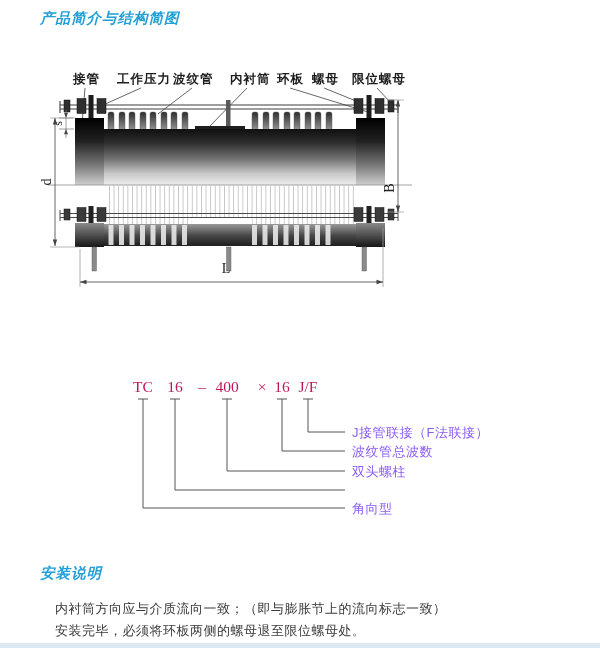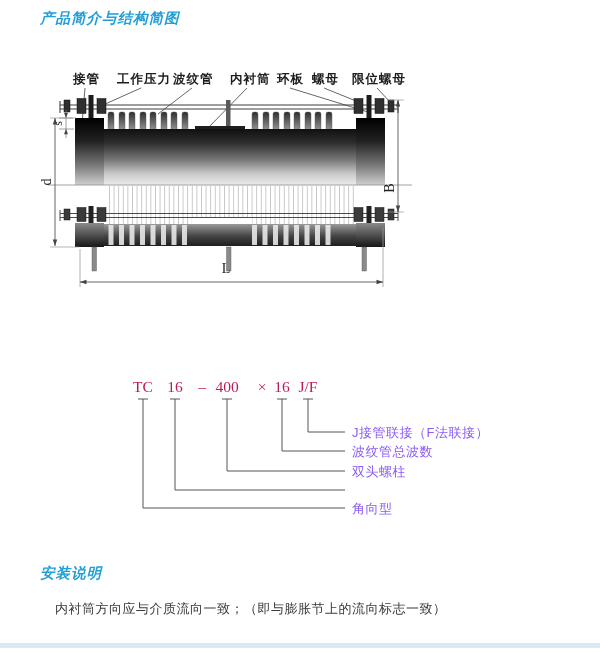--- a/index.html
+++ b/index.html
@@ -272,16 +272,17 @@
     <span class="callout" style="top:84px">J接管联接（F法联接）</span>
     <span class="callout" style="top:103px">波纹管总波数</span>
     <span class="callout" style="top:123px">双头螺柱</span>
     <span class="callout" style="top:160px">角向型</span>
   </div>
 
   <h2 class="sec-title t3">安装说明</h2>
 
   <div class="install">
     <p class="install-line" style="top:45px">内衬筒方向应与介质流向一致；（即与膨胀节上的流向标志一致）</p>
+    <p class="install-line" style="top:67px">安装完毕，必须将环板两侧的螺母退至限位螺母处。</p>
   </div>
 
   <div class="footer-strip"></div>
 </div>
 
 </body></html>

